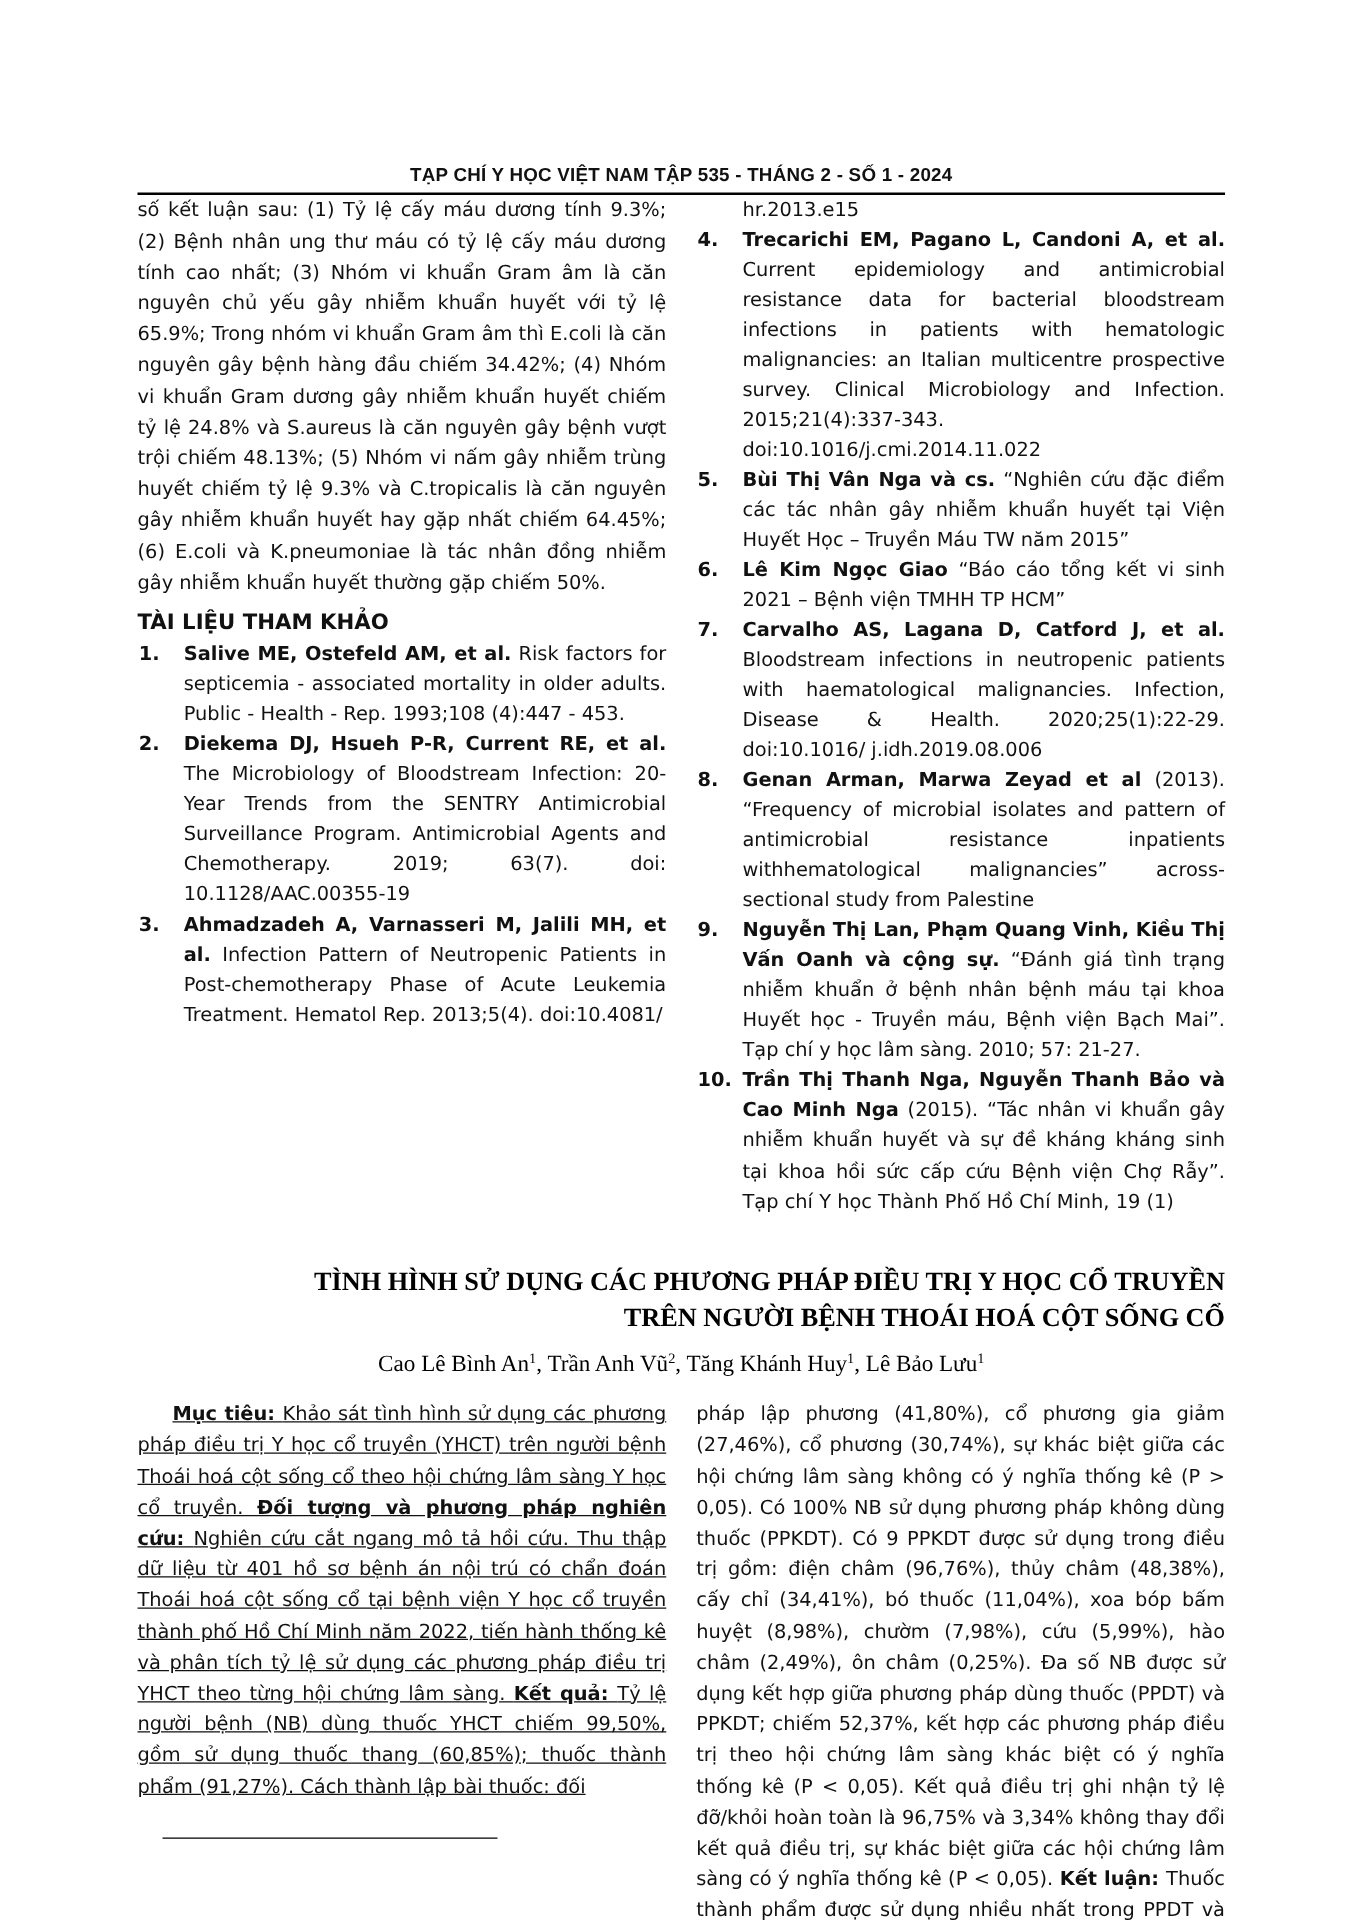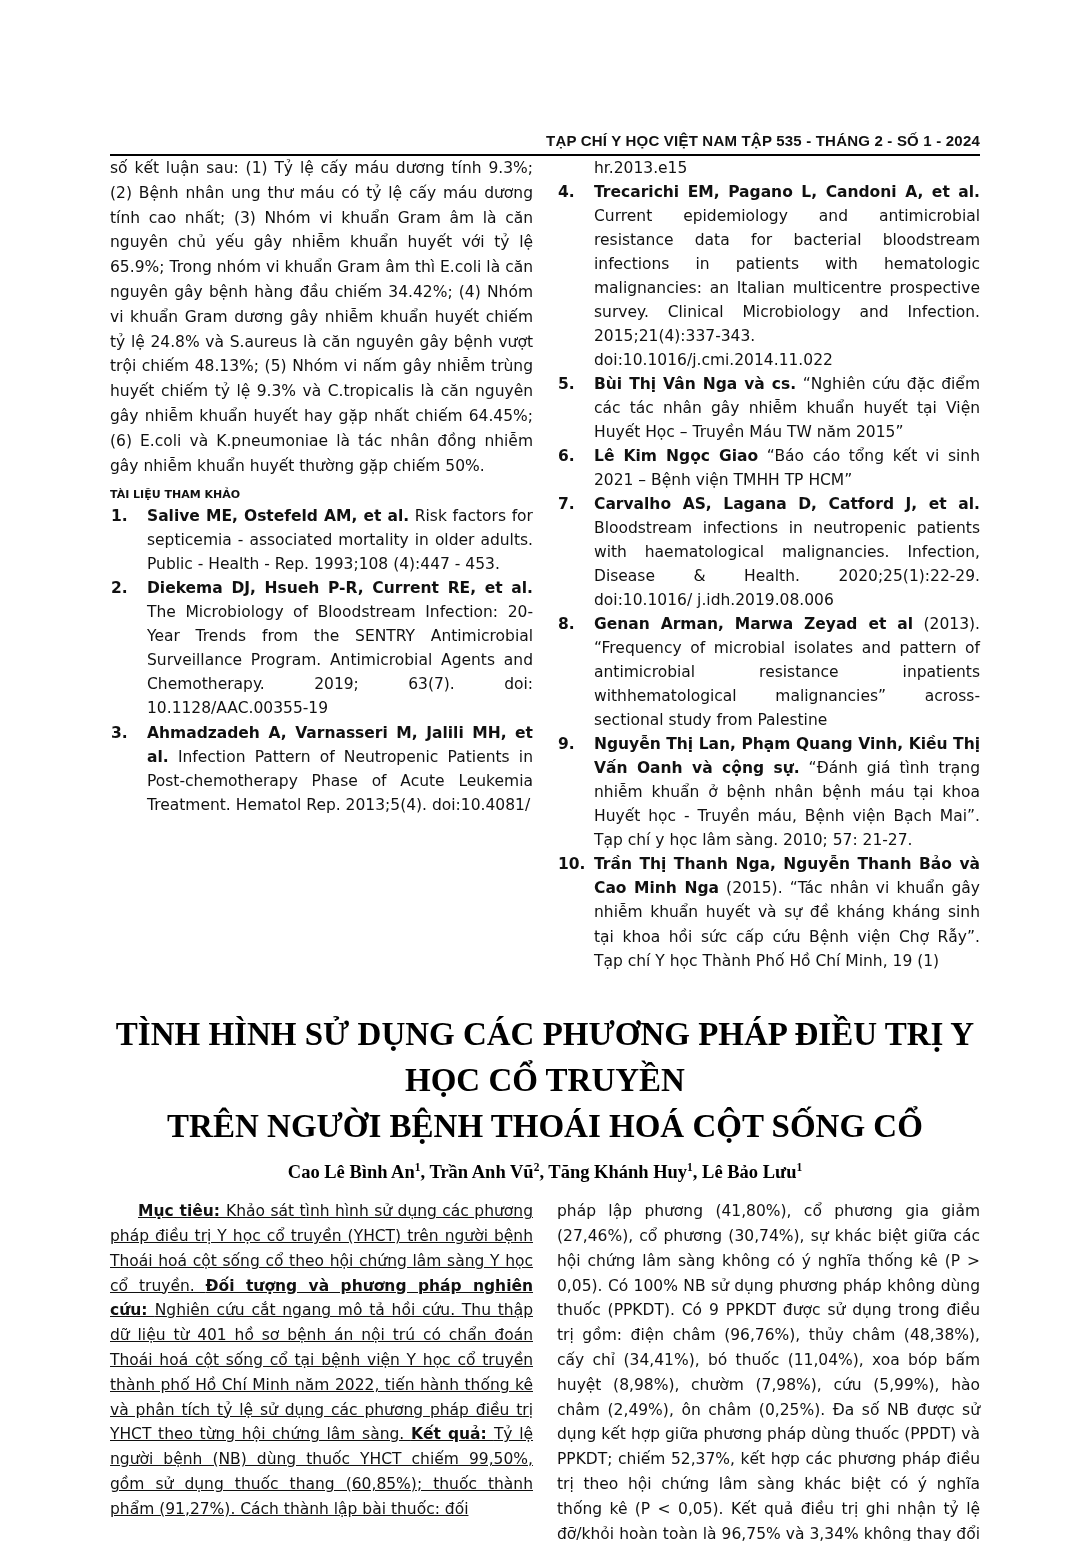--- a/index.html
+++ b/index.html
@@ -6,56 +6,56 @@
   body {
     width:1090px; min-height:1541px;
     font-family:"DejaVu Sans", sans-serif;
     color:#111;
     -webkit-font-smoothing:antialiased;
   }
   .page { box-sizing:border-box; width:1090px; min-height:1541px; padding:132px 110px 30px 110px; }
 
   
   .jheader {
-    text-align:right; font-weight:bold; font-size:15px; letter-spacing:.2px;
+    text-align:center; font-weight:bold; font-size:15px; letter-spacing:.2px;
     font-family:"Liberation Sans", sans-serif;
     padding-bottom:5px; border-bottom:2.5px solid #000;
   }
 
   
   .cols { display:flex; gap:24px; }
   .col { flex:1 1 0; min-width:0; }
 
   .body-par { font-size:15.5px; line-height:1.6; text-align:justify; margin:0; }
   .indent { text-indent:28px;text-decoration:underline; }
 
   .sect-heading {
-    font-size:11px; font-weight:bold; margin:10px 0 3px 0;
+    font-size:17px; font-weight:bold; margin:10px 0 3px 0;
     font-family:"DejaVu Sans", sans-serif;
   }
 
   
   .refs { list-style:none; margin:0; padding:0; }
   .refs li {
     position:relative; padding-left:37px; text-align:justify;
     font-size:15.5px; line-height:1.55;
   }
   .ref-num { position:absolute; left:1px; top:0; font-weight:bold; }
   .ref-auth { font-weight:bold; }
   .ref-cont { padding-left:37px; font-size:15.5px; line-height:1.55; }
 
   
   .art-title {
-    text-align:center; font-family:"Liberation Serif", serif;
-    font-weight:bold; font-size:33px; line-height:1.4;
+    text-align:right; font-family:"Liberation Serif", serif;
+    font-weight:bold; font-size:21px; line-height:1.4;
     margin:38px 0 12px 0; color:#000;
   }
   .art-authors {
     text-align:center; font-family:"Liberation Serif", serif;
-    font-weight:bold; font-size:18.5px; margin:0 0 16px 0; color:#000;
+    font-weight:normal; font-size:18.5px; margin:0 0 16px 0; color:#000;
   }
   .art-authors sup, .art-title sup { font-size:.62em; }
 
   .bold { font-weight:bold; }
   .italic { font-style:italic; }
 
   
   .fn-rule { border:0; border-top:1.6px solid #000; width:268px; margin:28px 0 12px 20px; }
   .footnotes { font-size:15.5px; line-height:1.63; }
   .footnotes .fn { margin:0; }

